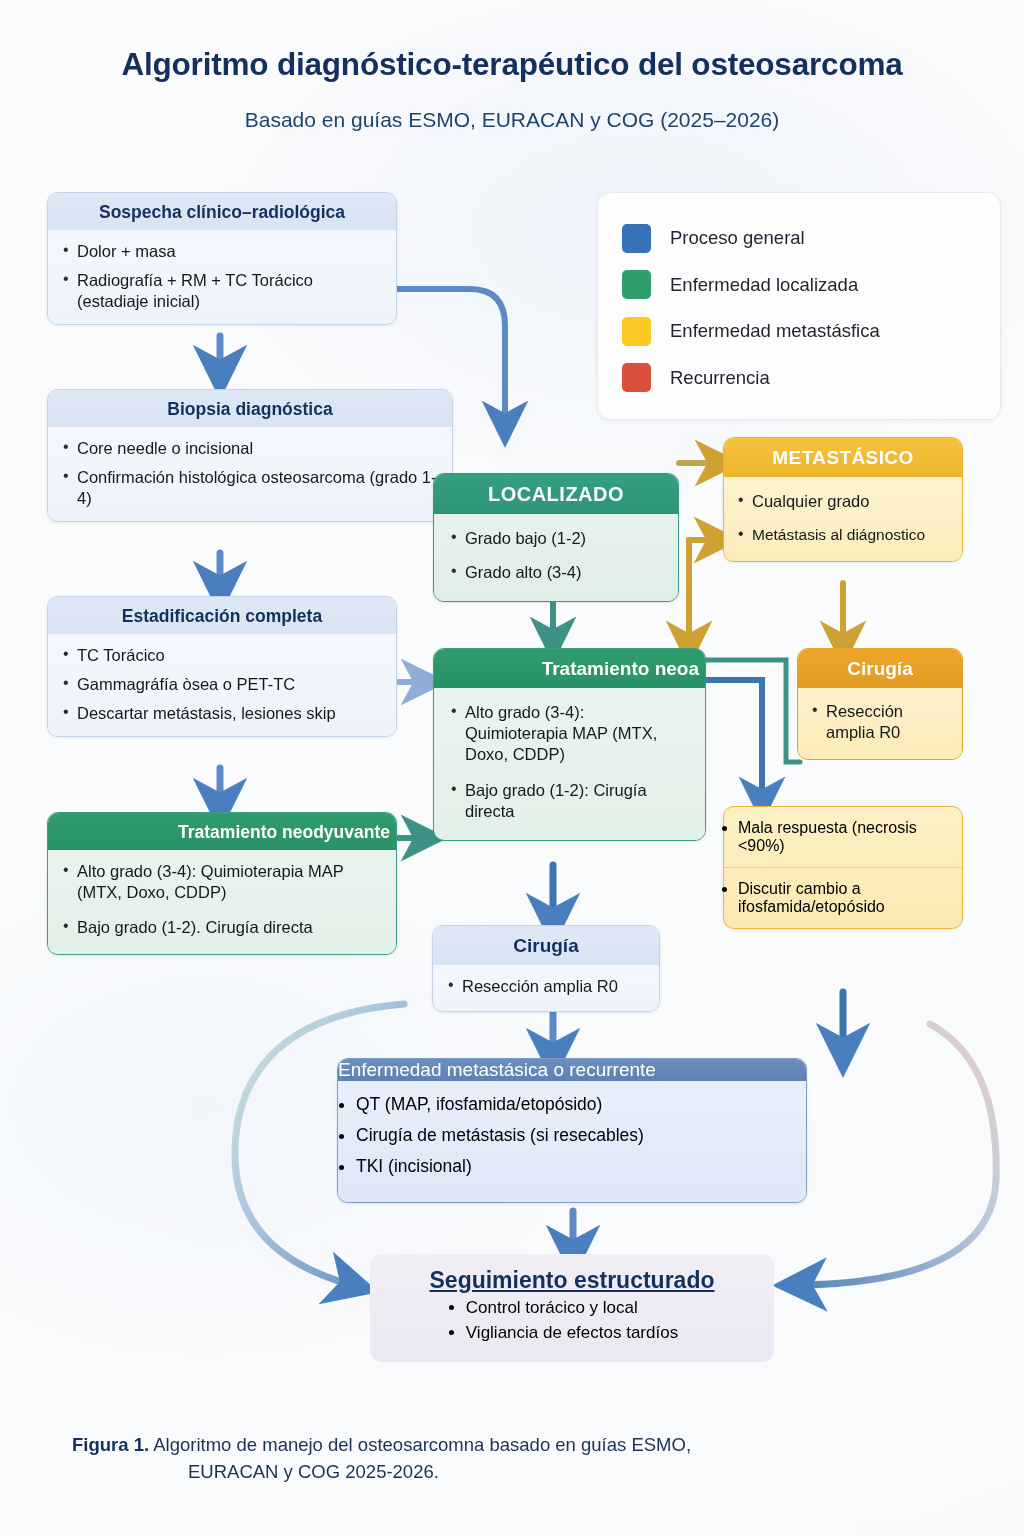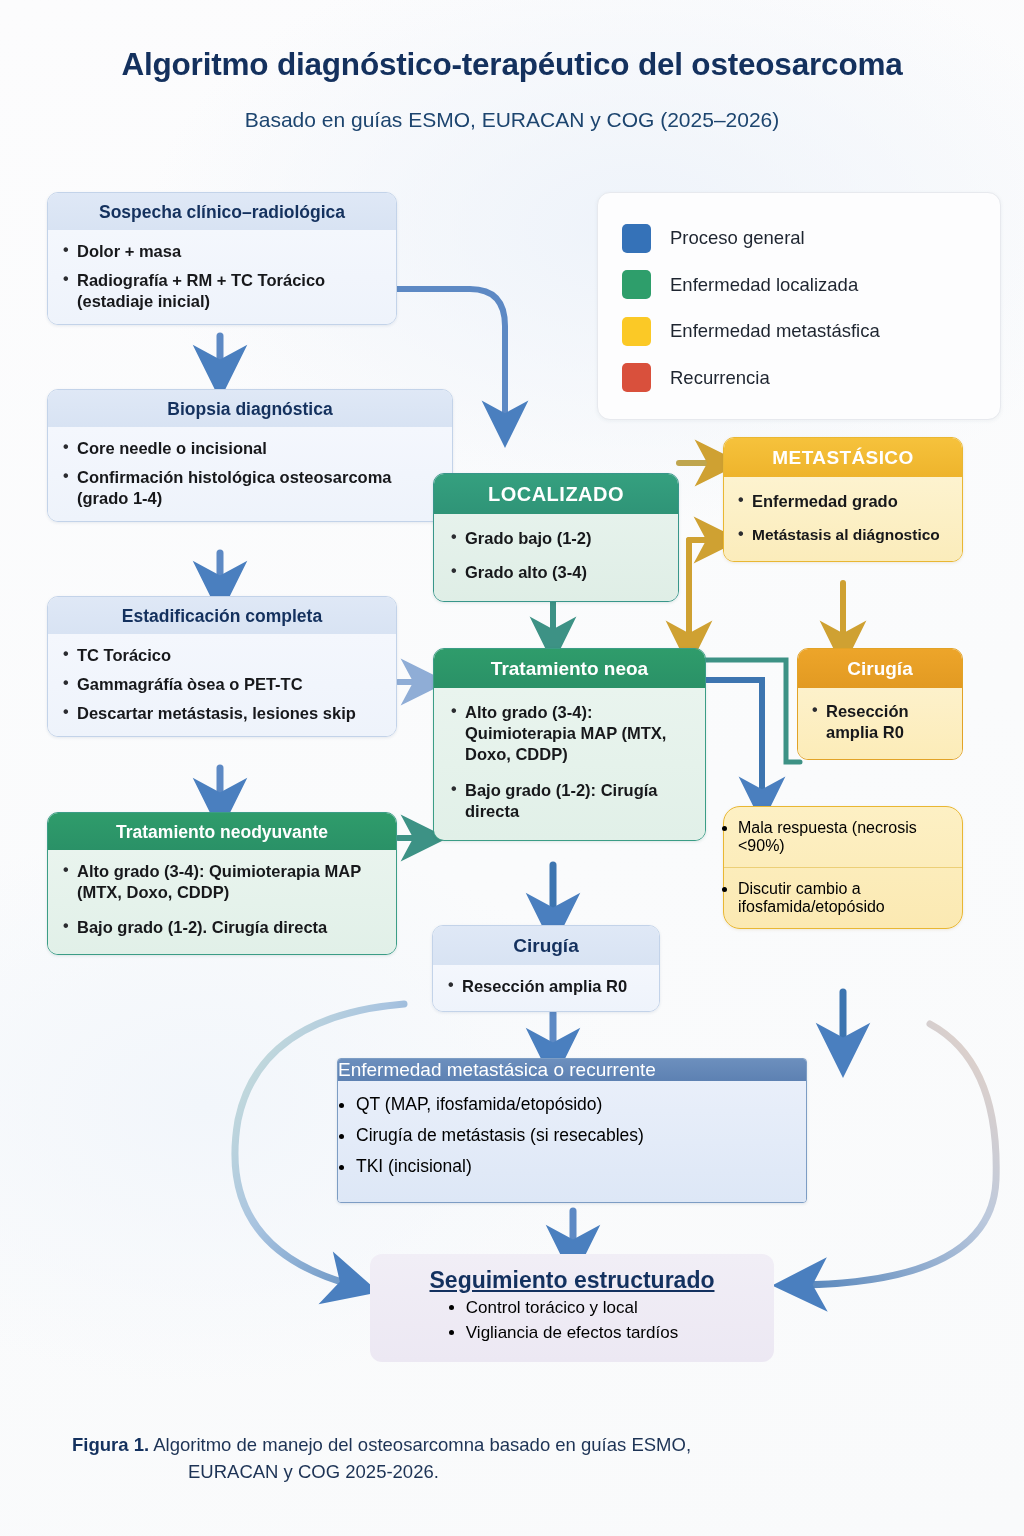--- a/index.html
+++ b/index.html
@@ -25,21 +25,21 @@
   .sub {
     position: absolute; left: 0; top: 108px; width: 1024px; text-align: center;
     font-size: 21px; color: #1d456f;
   }
 
   .box { position: absolute; border-radius: 11px; overflow: hidden; }
   .box .hd {
     text-align: center; font-weight: bold; padding: 9px 6px 8px;
     font-size: 17.5px; line-height: 1.15;
   }
-  .box .bd { padding: 11px 14px 12px; font-weight: bold; }
+  .box .bd { padding: 11px 14px 12px; }
   .box ul { list-style: none; }
   .box li {
     position: relative; padding-left: 15px; margin: 0 0 8px;
     font-size: 16.5px; line-height: 1.28; color: #17181b;
   }
   .box li:last-child { margin-bottom: 0; }
   .box li::before {
     content: "•"; position: absolute; left: 1px; top: -1px; font-size: 16px; color: #2b2c30;
   }
 
@@ -47,40 +47,40 @@
   .b-blue { border: 1.4px solid #c3d3e9; box-shadow: 0 1px 3px rgba(40,70,110,.10); }
   .b-blue .hd { background: linear-gradient(#dfe8f6, #d8e3f3); color: #14315e; }
   .b-blue .bd { background: linear-gradient(#f4f7fd, #eef3fb); }
 
   
   .b-green { border: 1.4px solid #38968a; box-shadow: 0 1px 3px rgba(30,90,80,.13); }
   .b-green .hd { background: linear-gradient(#35a07f, #2f9477); color: #fff; }
   .b-green .bd { background: linear-gradient(#e6f2ec, #dfeee6); }
 
   .b-green2 { border: 1.4px solid #3b9d86; box-shadow: 0 1px 3px rgba(30,90,80,.13); }
-  .b-green2 .hd { background: linear-gradient(#2f9c6b, #2a9167); color: #fff; }
+  .b-green2 .hd { background: linear-gradient(#2f9c6b, #2a9167); color: #fff; text-align: right; }
   .b-green2 .bd { background: linear-gradient(#e9f4ee, #e1f0e8); }
 
   
   .b-yellow { border: 1.5px solid #e9b733; box-shadow: 0 1px 3px rgba(150,110,20,.13); }
   .b-yellow .hd { background: linear-gradient(#f6c23c, #eeb42c); color: #fff; }
   .b-yellow .bd { background: linear-gradient(#fdf3cf, #fbecbb); }
 
   .b-orange { border: 1.5px solid #e2a327; }
   .b-orange .hd { background: linear-gradient(#eda52a, #e29a22); color: #fff; }
   .b-orange .bd { background: linear-gradient(#fdf1cb, #fcecb8); }
 
   
-  .b-ysplit { border: 1.5px solid #e9b733; border-radius: 17px; box-shadow: 0 1px 3px rgba(150,110,20,.13); background: linear-gradient(#fdf0c4, #fbe9b2); }
+  .b-ysplit { border: 1.5px solid #e9b733; border-radius: 11px; box-shadow: 0 1px 3px rgba(150,110,20,.13); background: linear-gradient(#fdf0c4, #fbe9b2); }
   .b-ysplit .seg { padding: 12px 14px; }
   .b-ysplit .seg + .seg { border-top: 1.3px solid #eccf77; }
   .b-ysplit li { margin: 0; }
 
   
-  .b-dblue { border: 1.4px solid #7d9dc4; border-radius: 4px; overflow: hidden; box-shadow: 0 1px 3px rgba(40,70,110,.13); }
+  .b-dblue { border: 1.4px solid #7d9dc4; border-radius: 11px; overflow: hidden; box-shadow: 0 1px 3px rgba(40,70,110,.13); }
   .b-dblue .hd { background: linear-gradient(#6c8fbd, #5d81b2); color: #fff; font-size: 19px; }
   .b-dblue .bd { background: linear-gradient(#e9effa, #dde7f6); }
   .b-dblue li { font-size: 17.5px; margin-bottom: 10px; }
 
   
   .b-lav { border-radius: 12px; background: linear-gradient(#f1eef6, #ece8f3); }
   .b-lav .hd { color: #13315f; font-size: 23px; padding-top: 13px; text-decoration: underline; }
   .b-lav .bd { padding-top: 4px; }
   .b-lav li { font-size: 17px; margin-bottom: 5px; }
   .b-lav ul { width: fit-content; margin: 0 auto; }
@@ -248,21 +248,21 @@
       <li style="margin-bottom:13px;">Grado bajo (1-2)</li>
       <li>Grado alto (3-4)</li>
     </ul>
       </div>
   </div>
 
   <div class="box b-yellow" style="left:723px; top:437px; width:240px;">
     <div class="hd" style="font-size:19px;letter-spacing:.4px;">METASTÁSICO</div>
     <div class="bd" style="padding:14px 13px 16px;">
         <ul>
-      <li style="margin-bottom:13px;">Enfermedad grado</li>
+      <li style="margin-bottom:13px;">Cualquier grado</li>
       <li style="font-size:15.5px;">Metástasis al diágnostico</li>
     </ul>
       </div>
   </div>
 
   <div class="box b-green2" style="left:433px; top:648px; width:273px;">
     <div class="hd" style="font-size:19px;">Tratamiento neoa</div>
     <div class="bd" style="padding:14px 16px 18px;">
         <ul>
       <li style="margin-bottom:15px;">Alto grado (3-4): Quimioterapia MAP (MTX, Doxo, CDDP)</li>

